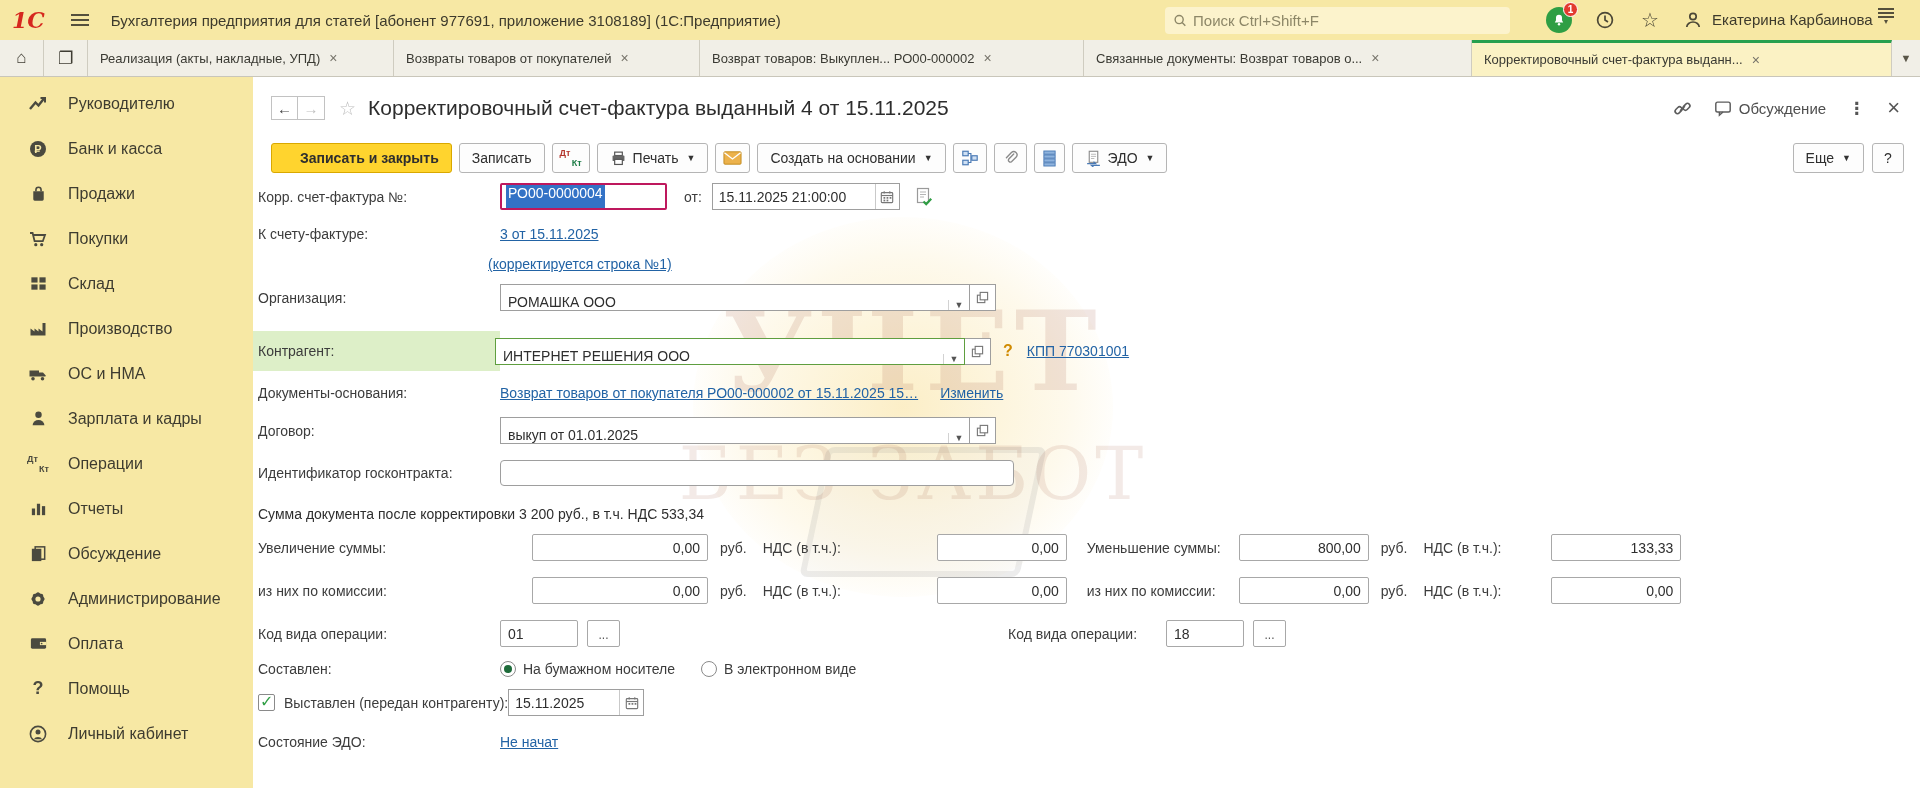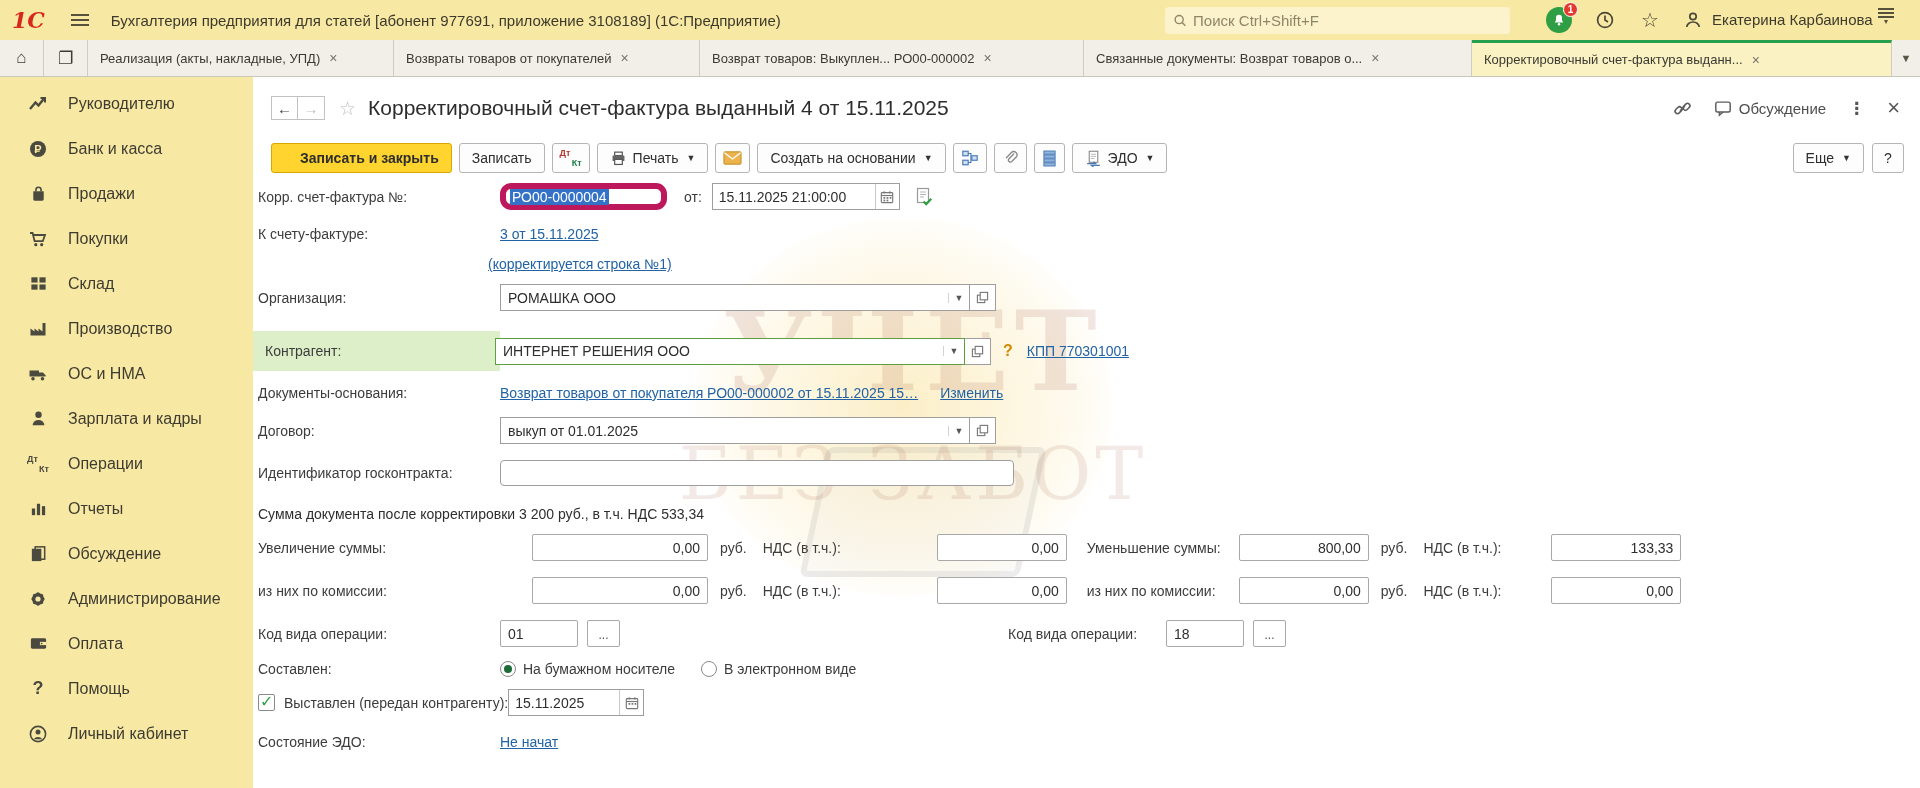--- a/index.html
+++ b/index.html
@@ -84,31 +84,31 @@
   .tb-dtkt .dt{position:absolute; left:0; top:0; color:#b3352c;} .tb-dtkt .kt{position:absolute; right:0; bottom:0; color:#1d7d46;}
   .tb-right{margin-left:auto; display:flex; gap:8px;}
   .btn-help{width:32px; justify-content:center; padding:0;}
 
   
   .form{position:relative; z-index:1; padding-left:5px; margin-left:0;}
   .frow{display:flex; align-items:center; margin-left:0;}
   .flabel{width:242px; font-size:14px; color:#3c3c3c; flex:none;}
   .lnk{color:var(--link-blue); text-decoration:underline; font-size:14px; cursor:pointer; white-space:nowrap;}
   input.txt{height:26px; border:1px solid #9e9e9e; font-size:14px; padding:0 6px; font-family:inherit; color:#2e2e2e; outline:none;}
-  .num-focus{width:167px; height:27px; border:6px solid #be185d; border-radius:11px; background:#fff; display:flex; align-items:center; padding:0 4px;}
+  .num-focus{width:167px; height:27px; border:2px solid #be185d; border-radius:2px; background:#fff; display:flex; padding:0 4px;}
   .sel-text{background:var(--selection-blue); color:#fff; font-size:14px; padding:0 2px;}
   .date-combo{display:flex; align-items:stretch; border:1px solid #9e9e9e; height:27px; background:#fff;}
   .date-combo input{border:none; height:100%; width:150px;}
   .mini-btn{width:24px; display:flex; align-items:center; justify-content:center; border-left:1px solid #c9c9c9; cursor:pointer; background:#fff;}
-  .combo{display:flex; align-items:center; border:1px solid #9e9e9e; height:27px; width:470px; background:#fff;}
+  .combo{display:flex; align-items:flex-end; border:1px solid #9e9e9e; height:27px; width:470px; background:#fff;}
   .combo .combo-text{flex:1; display:flex; align-items:center; padding:0 7px; font-size:14px; color:#2e2e2e;}
   .combo .combo-arrow{width:21px; display:flex; align-items:center; justify-content:center; border-left:1px solid #d2d2d2; color:#555; font-size:9px; cursor:pointer;}
   .open-btn{width:26px; height:27px; border:1px solid #9e9e9e; border-left:none; display:flex; align-items:center; justify-content:center; background:#fff; cursor:pointer;}
   .combo.green{border-color:var(--green-border);}
-  .k-band{width:247px; height:40px; background:var(--green-band); display:flex; align-items:center; padding-left:12px; margin-left:-5px; flex:none;}
+  .k-band{width:247px; height:40px; background:var(--green-band); display:flex; align-items:center; padding-left:5px; margin-left:-5px; flex:none;}
   .k-band .flabel{width:auto;}
   .gov-input{width:514px; border-radius:4px; height:30px;}
   .summary{font-size:14px; color:#2e2e2e;}
   input.amt{height:27px; border:1px solid #a8a8a8; text-align:right; padding:0 7px; font-size:14px; font-family:inherit; color:#2e2e2e; border-radius:2px; outline:none;}
   .unit{font-size:14px; color:#3c3c3c;}
   .dots-btn{width:33px; height:27px; border:1px solid #a8a8a8; border-radius:2px; background:#fff; display:flex; align-items:flex-end; justify-content:center; font-size:12px; color:#555; cursor:pointer; padding-bottom:4px; margin-left:9px;}
   .radio{width:16px; height:16px; border:1px solid #8a8a8a; border-radius:50%; background:#fff; display:inline-flex; align-items:center; justify-content:center; cursor:pointer; flex:none;}
   .radio.sel::after{content:""; width:8px; height:8px; border-radius:50%; background:#1e6b3a;}
   .rlabel{font-size:14px; margin-left:7px; cursor:pointer;}
   .cb{width:17px; height:17px; border:1px solid #8a8a8a; background:#fff; border-radius:2px; position:relative; cursor:pointer; flex:none;}

